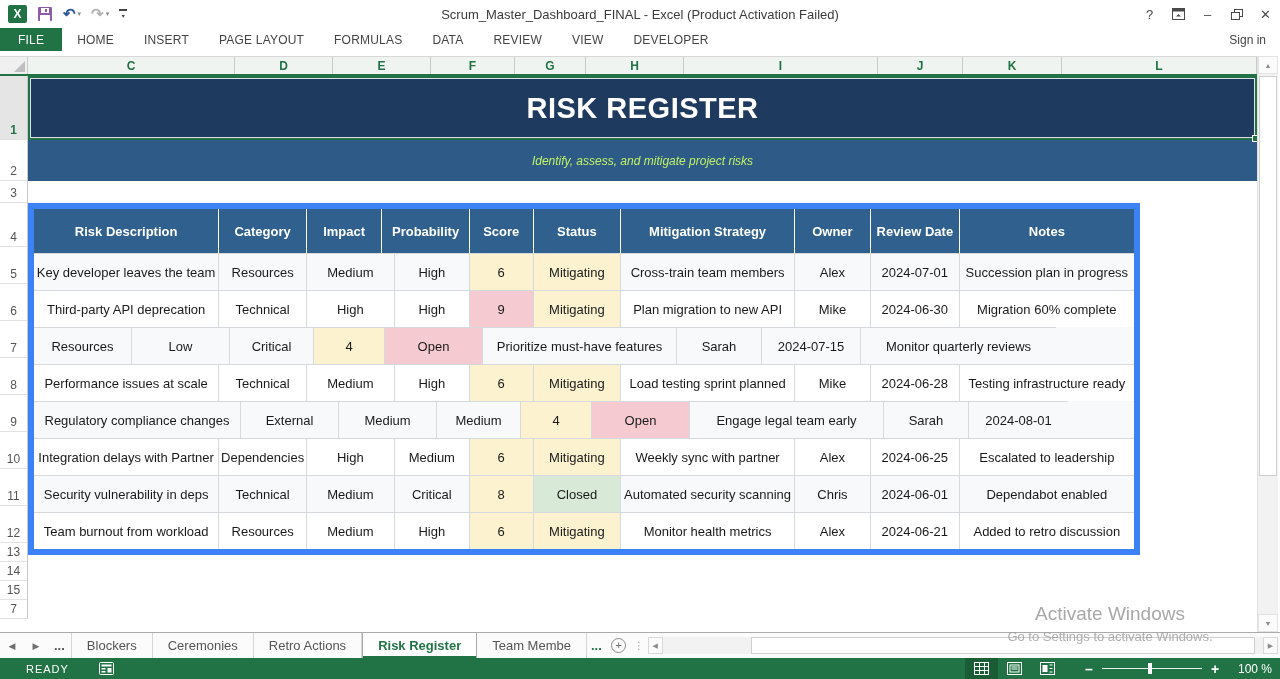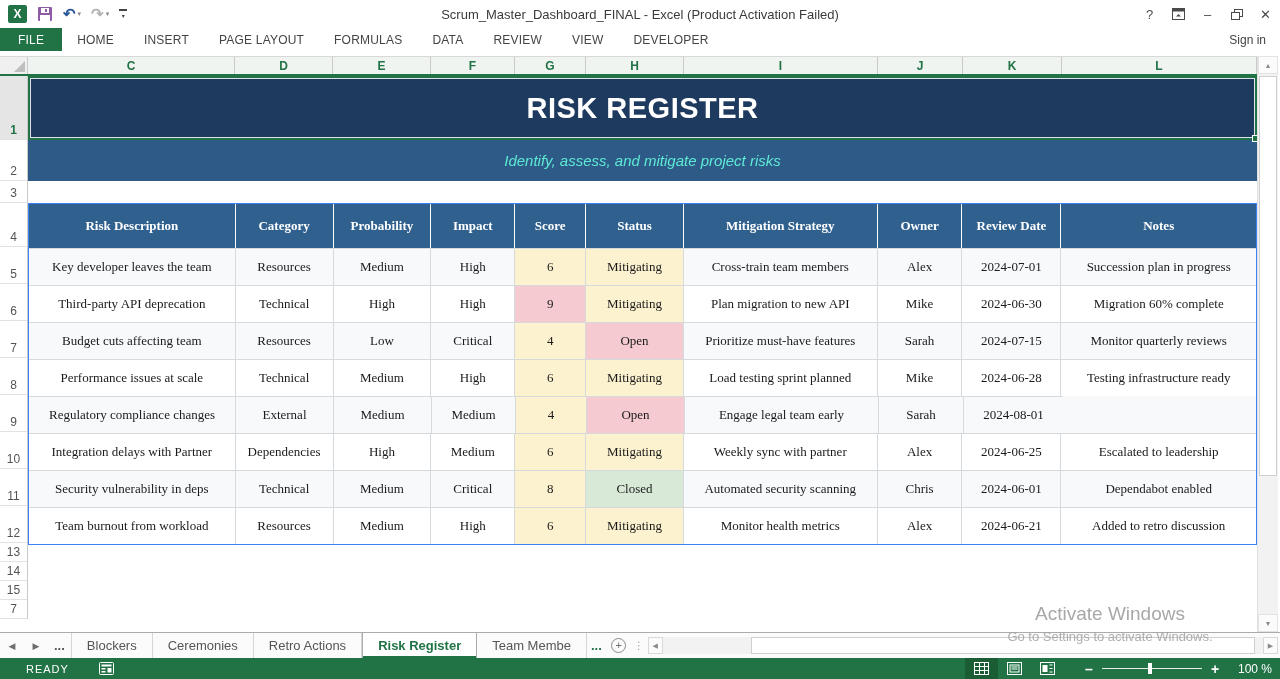--- a/index.html
+++ b/index.html
@@ -52,24 +52,24 @@
   .rownum.sel { background:#E5E5E5; color:#217346; font-weight:bold; }
   .content { position:absolute; left:28px; top:0; width:1229px; }
 
   .banner { height:64px; background:#1E3A5F; border:2px solid #217346; position:relative;
             box-shadow: inset 0 0 0 1px rgba(255,255,255,.85);
             display:flex; align-items:center; justify-content:center; }
   .banner-text { color:#FFF; font-size:29px; font-weight:bold; letter-spacing:.5px; }
   .fill-handle { position:absolute; right:-4px; bottom:-4px; width:7px; height:7px;
                  background:#217346; border:1px solid #fff; }
   .subtitle { height:41px; background:#2D5A86; display:flex; align-items:center; justify-content:center; }
-  .subtitle-text { color:#5eead4; font-size:15px; font-style:italic; }
+  .subtitle-text { color:#bef264; font-size:12px; font-style:italic; }
   .gaprow { height:22px; background:#fff; }
 
-  .rtable { border:1px solid #3b82f6; width:1229px;font-family:Liberation Serif, serif; }
+  .rtable { border:6px solid #3b82f6; width:1112px; }
   #thead-row { display:flex; height:44px; background:#30608E; }
   .th { display:flex; align-items:center; justify-content:center; color:#fff; font-weight:bold;
         font-size:13px; border-right:1px solid #FDFDFD; }
   .th:last-child { border-right:none; }
   .trow { display:flex; height:37px; background:#fff; }
   .trow.band { background:#F7F9FA; }
   .td { display:flex; align-items:center; justify-content:center; font-size:13px; color:#1A1A1A;
         border-right:1px solid #D6DADD; border-top:1px solid #D6DADD; text-align:center;
         overflow:hidden; white-space:nowrap; }
   .td:last-child { border-right:none; }
@@ -235,22 +235,22 @@
       <div class="fill-handle"></div>
     </div>
     <div class="subtitle">
       <span class="subtitle-text">Identify, assess, and mitigate project risks</span>
     </div>
     <div class="gaprow"></div>
     <div class="rtable">
       <div id="thead-row">
           <div class="th" style="width: 207px;">Risk Description</div>
           <div class="th" style="width: 98px;">Category</div>
+          <div class="th" style="width: 84px;">Impact</div>
           <div class="th" style="width: 98px;">Probability</div>
-          <div class="th" style="width: 84px;">Impact</div>
           <div class="th" style="width: 71px;">Score</div>
           <div class="th" style="width: 98px;">Status</div>
           <div class="th" style="width: 194px;">Mitigation Strategy</div>
           <div class="th" style="width: 85px;">Owner</div>
           <div class="th" style="width: 99px;">Review Date</div>
           <div class="th" style="width: 195px;">Notes</div>
         </div>
       <div id="tbody">
           <div class="trow band">
             <div class="td" style="width: 207px;">Key developer leaves the team</div>
@@ -270,21 +270,20 @@
             <div class="td" style="width: 98px;">High</div>
             <div class="td" style="width: 84px;">High</div>
             <div class="td" style="width: 71px; background: rgb(245, 203, 209);">9</div>
             <div class="td" style="width: 98px; background: rgb(252, 242, 207);">Mitigating</div>
             <div class="td" style="width: 194px;">Plan migration to new API</div>
             <div class="td" style="width: 85px;">Mike</div>
             <div class="td" style="width: 99px;">2024-06-30</div>
             <div class="td" style="width: 195px;">Migration 60% complete</div>
           </div>
           <div class="trow band">
-            <div class="td" style="width: 207px;">Budget cuts affecting team</div>
             <div class="td" style="width: 98px;">Resources</div>
             <div class="td" style="width: 98px;">Low</div>
             <div class="td" style="width: 84px;">Critical</div>
             <div class="td" style="width: 71px; background: rgb(252, 242, 207);">4</div>
             <div class="td" style="width: 98px; background: rgb(245, 203, 209);">Open</div>
             <div class="td" style="width: 194px;">Prioritize must-have features</div>
             <div class="td" style="width: 85px;">Sarah</div>
             <div class="td" style="width: 99px;">2024-07-15</div>
             <div class="td" style="width: 195px;">Monitor quarterly reviews</div>
           </div>

